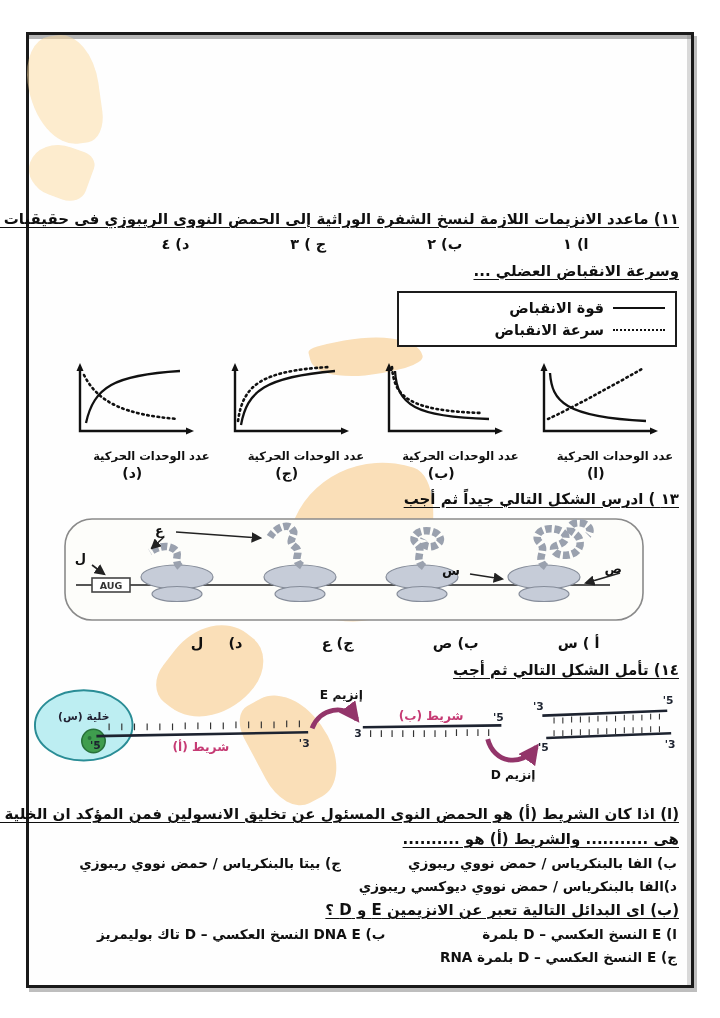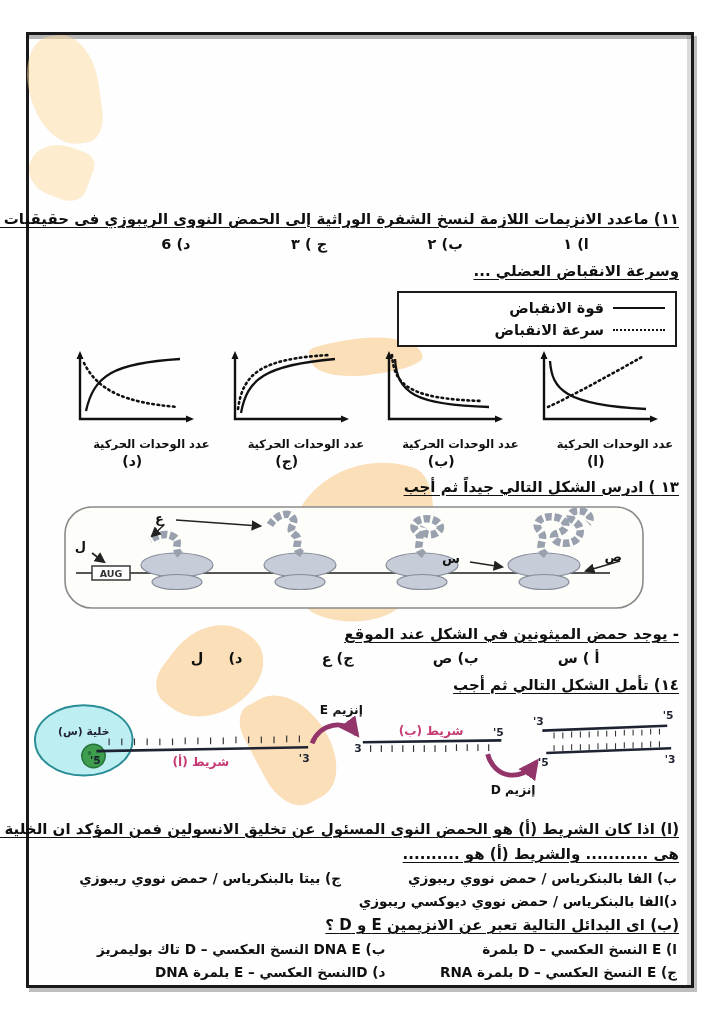--- a/index.html
+++ b/index.html
@@ -8,21 +8,21 @@
   .page{position:absolute;left:26px;top:32px;width:668px;height:956px;background:#fefefe;
         border:3px solid #1a1a1a;box-sizing:border-box;
         box-shadow:inset 0 4px 0 rgba(120,120,120,.55), inset -4px 0 0 rgba(150,150,150,.35), 3px 4px 0 rgba(110,110,110,.45);}
   .inner{position:relative;z-index:2;direction:rtl;padding:10px 12px 6px 12px;font-weight:bold;}
   
   .wm{position:absolute;z-index:1;background:#f6c57d;opacity:.55;}
   .wm2{background:#fbda9e;opacity:.5;}
   .qline{font-size:15px;line-height:25px;text-decoration:underline;text-underline-offset:3px;white-space:nowrap;}
   .optrow{display:flex;direction:rtl;justify-content:space-around;font-size:14.5px;line-height:23px;padding:1px 40px 3px 70px;}
   .optrow span{white-space:nowrap;}
-  .legend{width:280px;border:2px solid #1c1c1c;margin:7px 2px 0 auto;padding:4px 10px;box-sizing:border-box;background:#fff;}
+  .legend{width:280px;border:2px solid #1c1c1c;margin:7px 2px 12px auto;padding:4px 10px;box-sizing:border-box;background:#fff;}
   .legrow{display:flex;direction:rtl;align-items:center;gap:9px;font-size:14.5px;line-height:22px;}
   .lsample{width:52px;height:0;border-top:2.6px solid #111;}
   .lsample.dot{border-top:2.6px dotted #111;}
   .graphs{display:flex;direction:rtl;justify-content:space-between;padding:2px 6px 0 14px;margin-bottom:4px;}
   .gcell{width:158px;text-align:center;}
   .gx{font-size:11.5px;line-height:15px;white-space:nowrap;text-align:right;}
   .glet{font-size:14px;line-height:19px;}
   .figbox{margin:3px 2px 2px 2px;}
   .bullet{font-size:15px;line-height:23px;text-decoration:underline;text-underline-offset:3px;margin-top:6px;}
   .grid2{display:grid;direction:rtl;grid-template-columns:53% 47%;font-size:13.6px;line-height:23px;padding:0 2px;}
@@ -53,21 +53,21 @@
   <div class="wm" style="left:225px;top:655px;width:75px;height:115px;border-radius:30% 70% 55% 45%;transform:rotate(-28deg);"></div>
   <div class="wm2" style="left:48px;top:625px;width:62px;height:52px;border-radius:70% 30% 40% 60%;transform:rotate(20deg);"></div>
 
   <div class="inner">
 
     <div class="qline">١١) ماعدد الانزيمات اللازمة لنسخ الشفرة الوراثية إلى الحمض النووى الريبوزي فى حقيقيات النواة</div>
     <div class="optrow">
       <span>ا) ١</span>
       <span>ب) ٢</span>
       <span>ج ) ٣</span>
-      <span>د) 6</span>
+      <span>د) ٤</span>
     </div>
 
     <div class="qline">وسرعة الانقباض العضلي ...</div>
 
     <div class="legend">
       <div class="legrow">
         <span class="lsample"></span>
         <span>قوة الانقباض</span>
       </div>
       <div class="legrow">
@@ -166,21 +166,20 @@
         <line x1="114" y1="17" x2="198" y2="23" stroke="#222" stroke-width="1.5" marker-end="url(#ah)"></line>
 
         <text x="398" y="60" font-size="13" fill="#111">س</text>
         <line x1="408" y1="59" x2="440" y2="64" stroke="#222" stroke-width="1.5" marker-end="url(#ah)"></line>
 
         <text x="560" y="58" font-size="13" fill="#111">ص</text>
         <line x1="558" y1="58" x2="524" y2="68" stroke="#222" stroke-width="1.5" marker-end="url(#ah)"></line>
       </svg>
     </div>
 
-    <div class="bullet">-  يوجد حمض الميثونين في الشكل عند الموقع</div>
     <div class="optrow" style="padding-left:110px;">
       <span>أ ) س</span>
       <span>ب) ص</span>
       <span>ج) ع</span>
       <span style="white-space:pre;">د)     ل</span>
     </div>
 
     <div class="qline">١٤) تأمل الشكل التالي ثم أجب</div>
 
     <div class="figbox">
@@ -227,17 +226,16 @@
       <span>ب) الفا بالبنكرياس / حمض نووي ريبوزي</span>
       <span>ج) بيتا بالبنكرياس / حمض نووي ريبوزي</span>
       <span>د)الفا بالبنكرياس / حمض نووي ديوكسي ريبوزي</span>
     </div>
 
     <div class="qline" style="margin-top:0;">(ب)  اى البدائل التالية تعبر عن الانزيمين E و D ؟</div>
     <div class="grid2" style="grid-template-columns:46% 54%;">
       <span>ا) E النسخ العكسي – D بلمرة</span>
       <span>ب) DNA E النسخ العكسي – D تاك بوليمريز</span>
       <span>ج) E النسخ العكسي – D بلمرة RNA</span>
-      <span>د) Dالنسخ العكسي – E بلمرة DNA</span>
     </div>
 
   </div>
 </div>
 
 </body></html>

